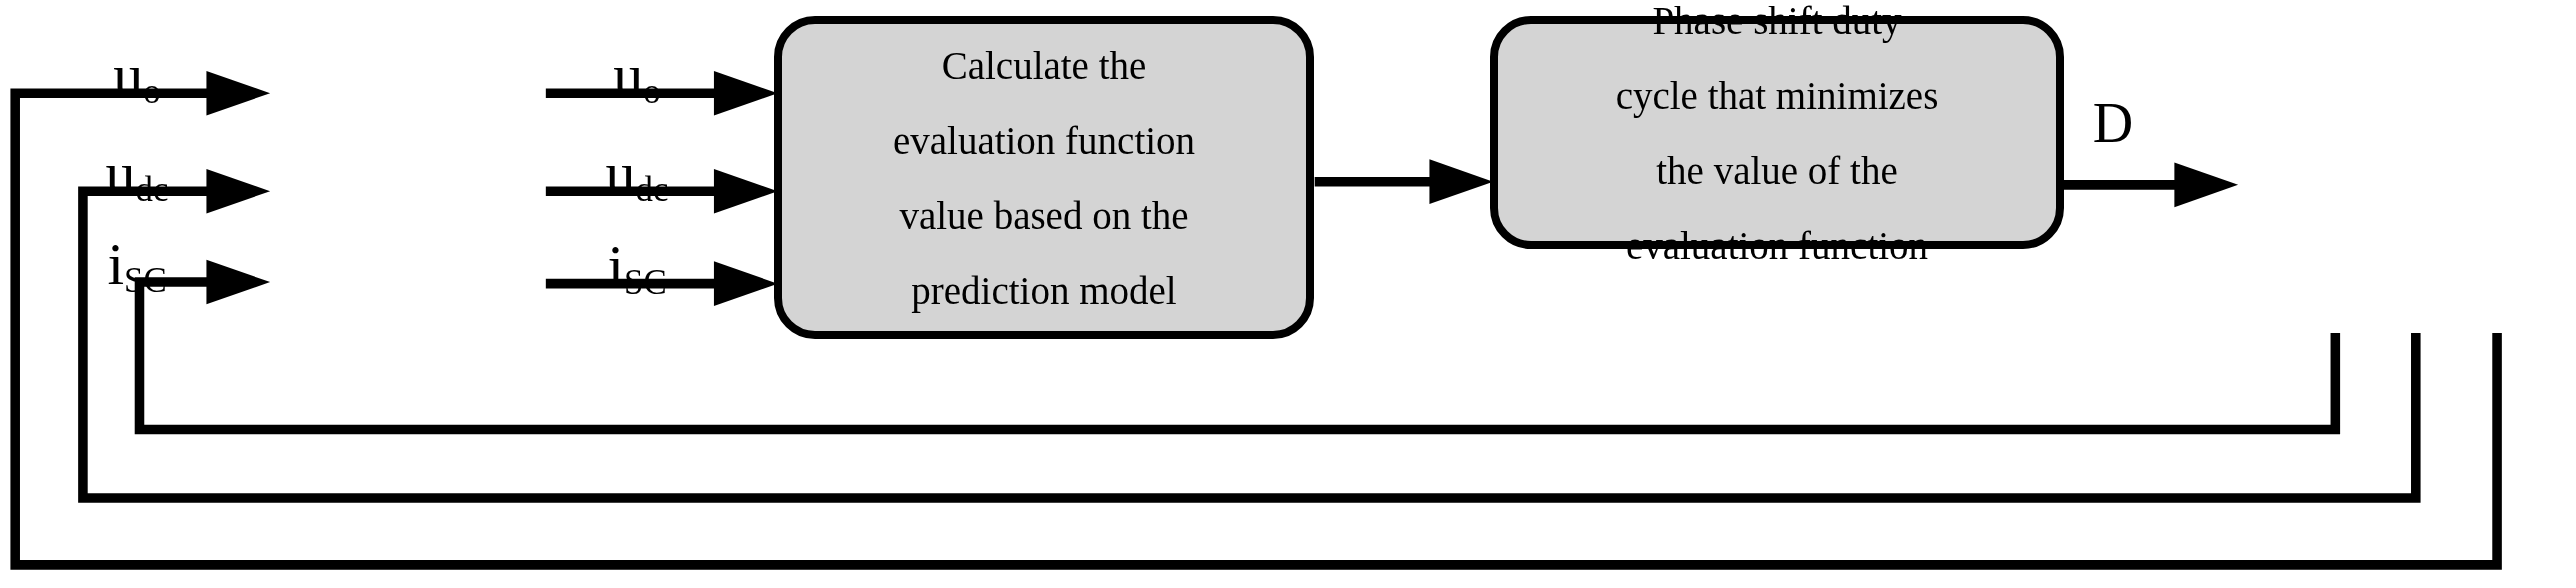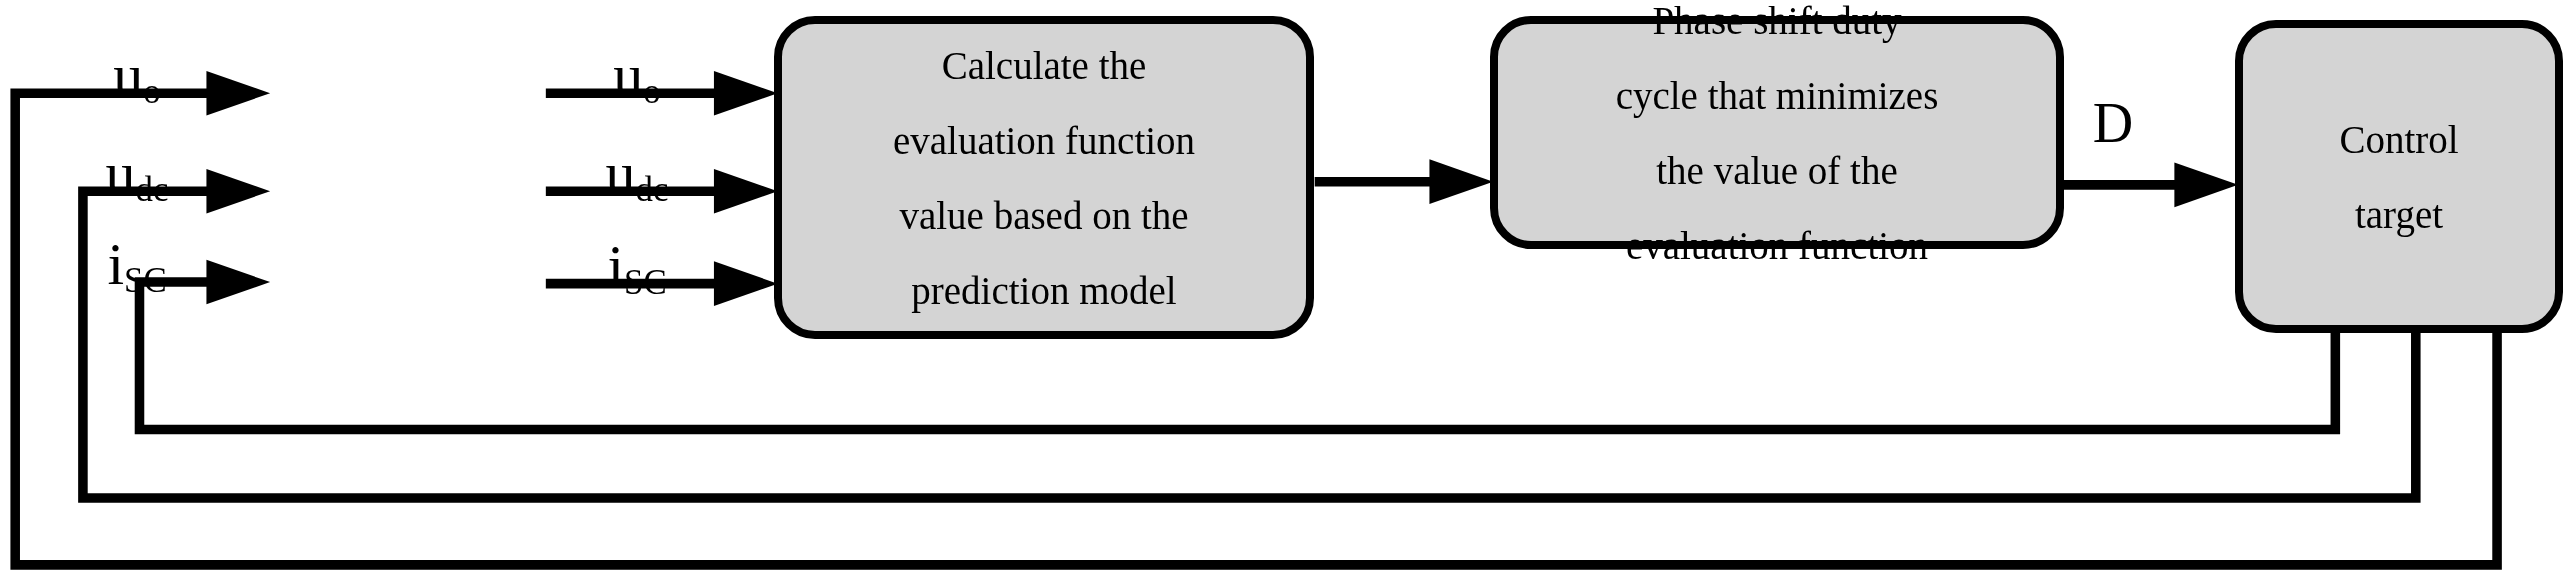--- a/index.html
+++ b/index.html
@@ -105,23 +105,20 @@
     <path class="cline" d="M 2590 232 L 2732 232"></path>
     <polygon class="ahead" points="2809,232 2729,204 2729,260"></polygon>
   </svg>
 
   <div class="box box-evaluate">
     <span>Calculate the<br>evaluation function<br>value based on the<br>prediction model</span>
   </div>
   <div class="box box-minimize">
     <span>Phase shift duty<br>cycle that minimizes<br>the value of the<br>evaluation function</span>
   </div>
-  <div class="box box-control">
-    <span>Control<br>target</span>
-  </div>
 
   <span class="sig lbl-uo-fb"><span>u</span><sub>o</sub></span>
   <span class="sig lbl-udc-fb"><span>u</span><sub>dc</sub></span>
   <span class="sig lbl-isc-fb"><span>i</span><sub>SC</sub></span>
 
   <span class="sig lbl-uo-s"><span>u</span><sub>o</sub></span>
   <span class="sig lbl-udc-s"><span>u</span><sub>dc</sub></span>
   <span class="sig lbl-isc-s"><span>i</span><sub>SC</sub></span>
 
   <span class="sig sig-d lbl-d"><span>D</span><sub></sub></span>

